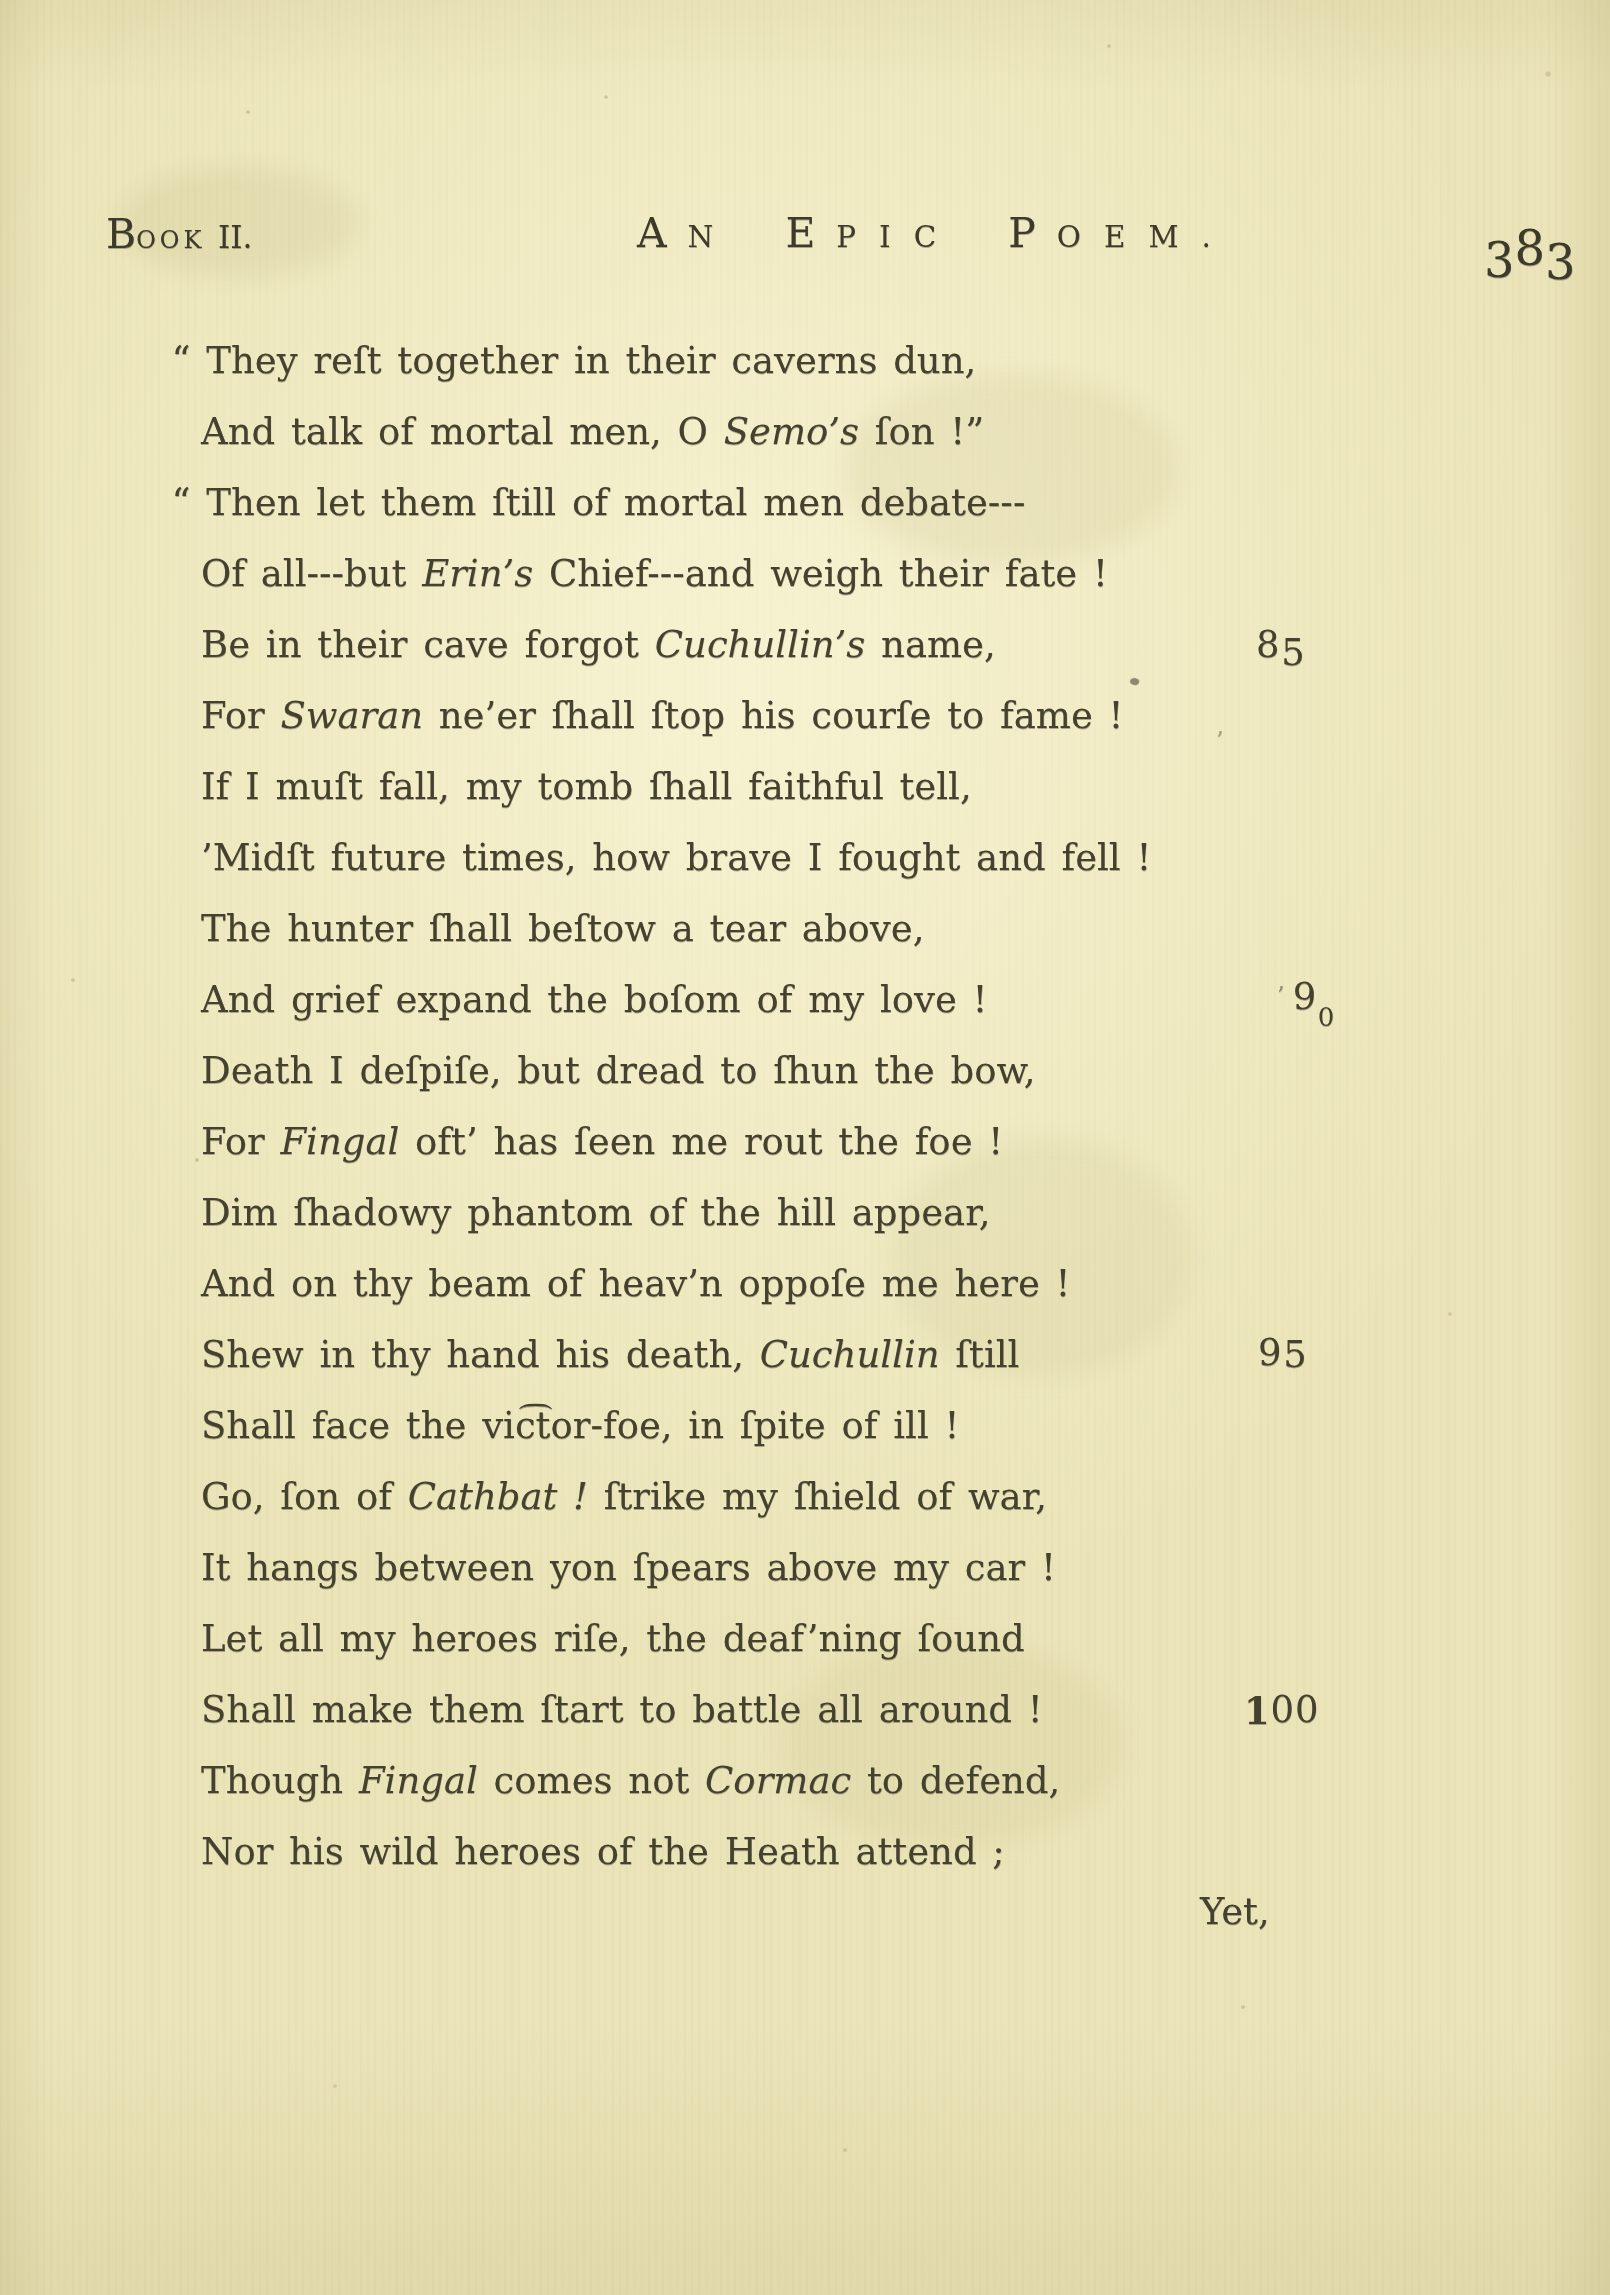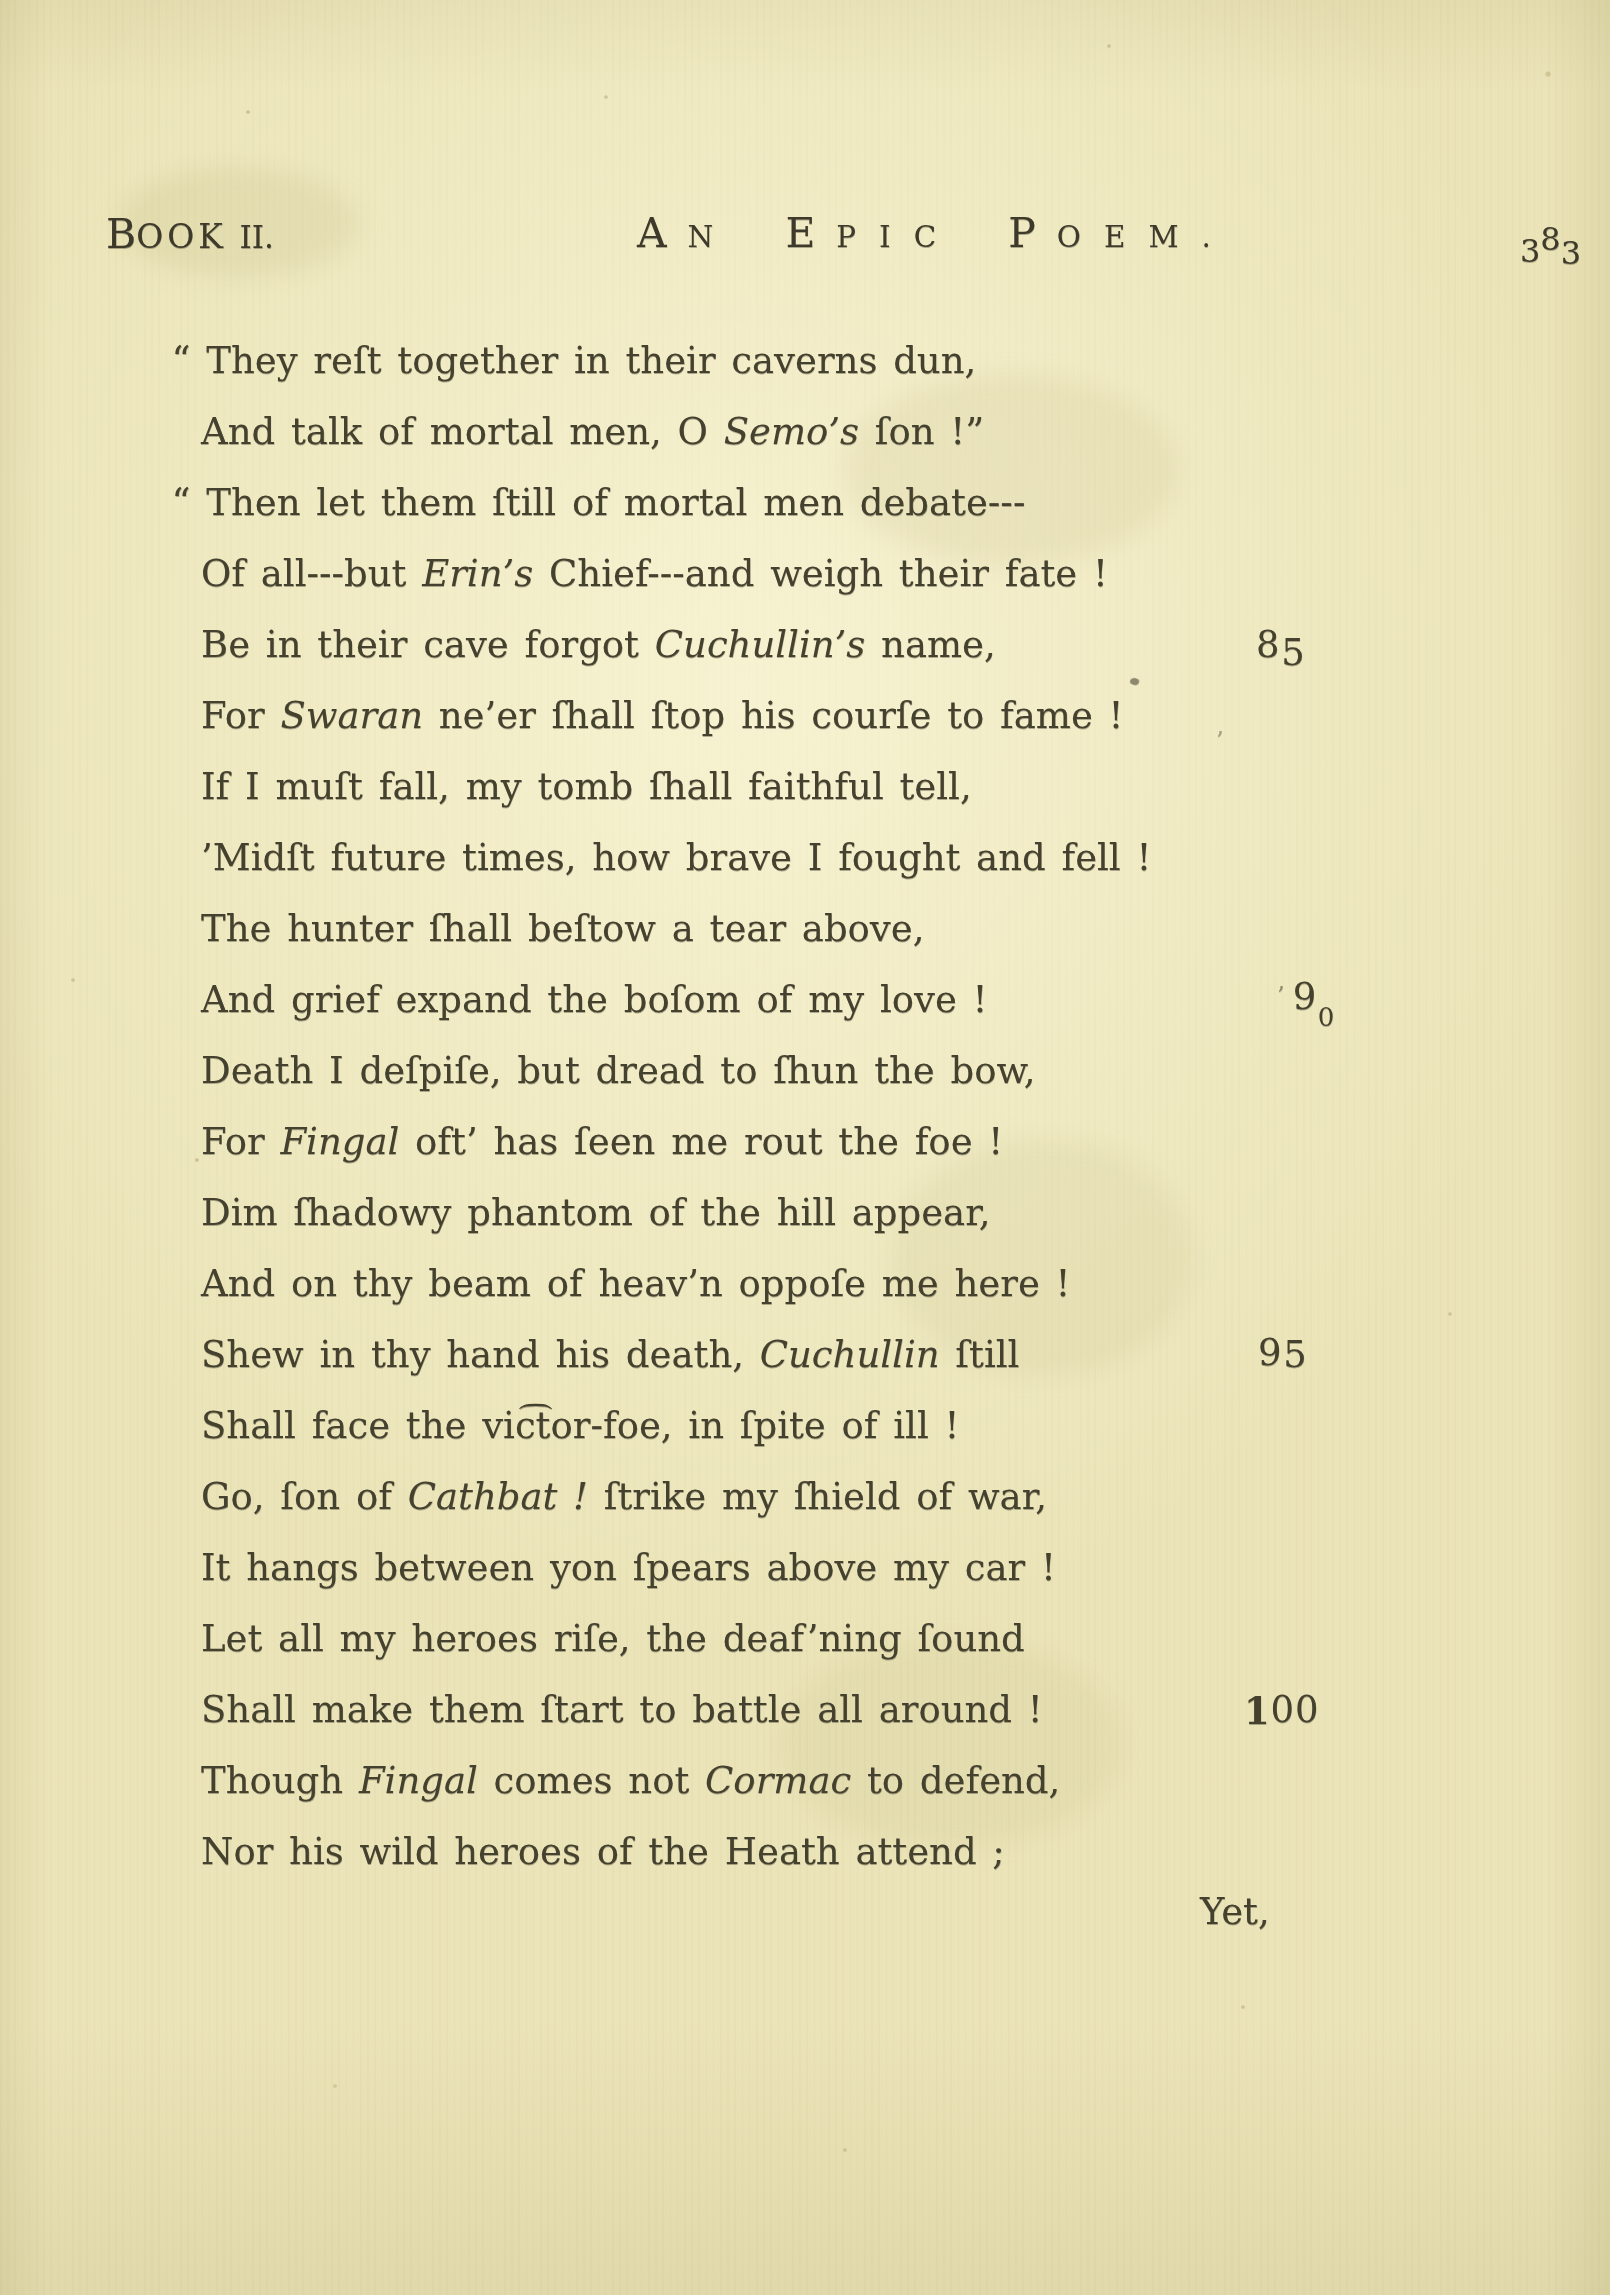--- a/index.html
+++ b/index.html
@@ -14,30 +14,30 @@
       linear-gradient(90deg, rgba(146,134,76,.11) 0, rgba(146,134,76,0) 3%, rgba(146,134,76,0) 96%, rgba(146,134,76,.13) 100%),
       linear-gradient(180deg, rgba(146,134,76,.09) 0, rgba(146,134,76,0) 4%, rgba(146,134,76,0) 88%, rgba(146,134,76,.12) 100%),
       repeating-linear-gradient(90deg, rgba(118,103,54,.030) 0 1.6px, rgba(0,0,0,0) 1.6px 7.2px),
       #ebe4b8;
   }
   .inktext{ text-shadow:0.3px 0.5px 0.6px rgba(62,58,42,.38); }
 
   
   .book-label{position:absolute;left:106px;top:210px;white-space:nowrap;color:#3e3a2b;}
   .book-label .lead{font-size:41px;}
-  .book-label .small{font-size:33px;letter-spacing:4px;}
+  .book-label .small{font-size:24px;letter-spacing:4px;}
   .book-label .numeral{font-size:31px;margin-left:12.7px;}
 
   .title{position:absolute;left:637px;top:209px;white-space:nowrap;color:#3e3a2b;}
   .tw{margin-right:45px;}
   .tw:last-child{margin-right:4px;}
   .tw .lead{font-size:41px;margin-right:21px;}
   .tw .rest{font-size:29.4px;letter-spacing:23px;}
 
-  .page-number{position:absolute;left:1520px;top:224px;font-size:32px;color:#3e3a2b;}
+  .page-number{position:absolute;left:1484px;top:224px;font-size:48px;color:#3e3a2b;}
   .page-number span{position:relative;display:inline-block;}
   .page-number .pd1{top:8px;}
   .page-number .pd2{top:-4px;}
   .page-number .pd3{top:9.6px;}
 
   
   .poem{
     position:absolute;left:201px;top:325px;width:1289px;
     font-size:37px;line-height:71px;word-spacing:4px;
   }

